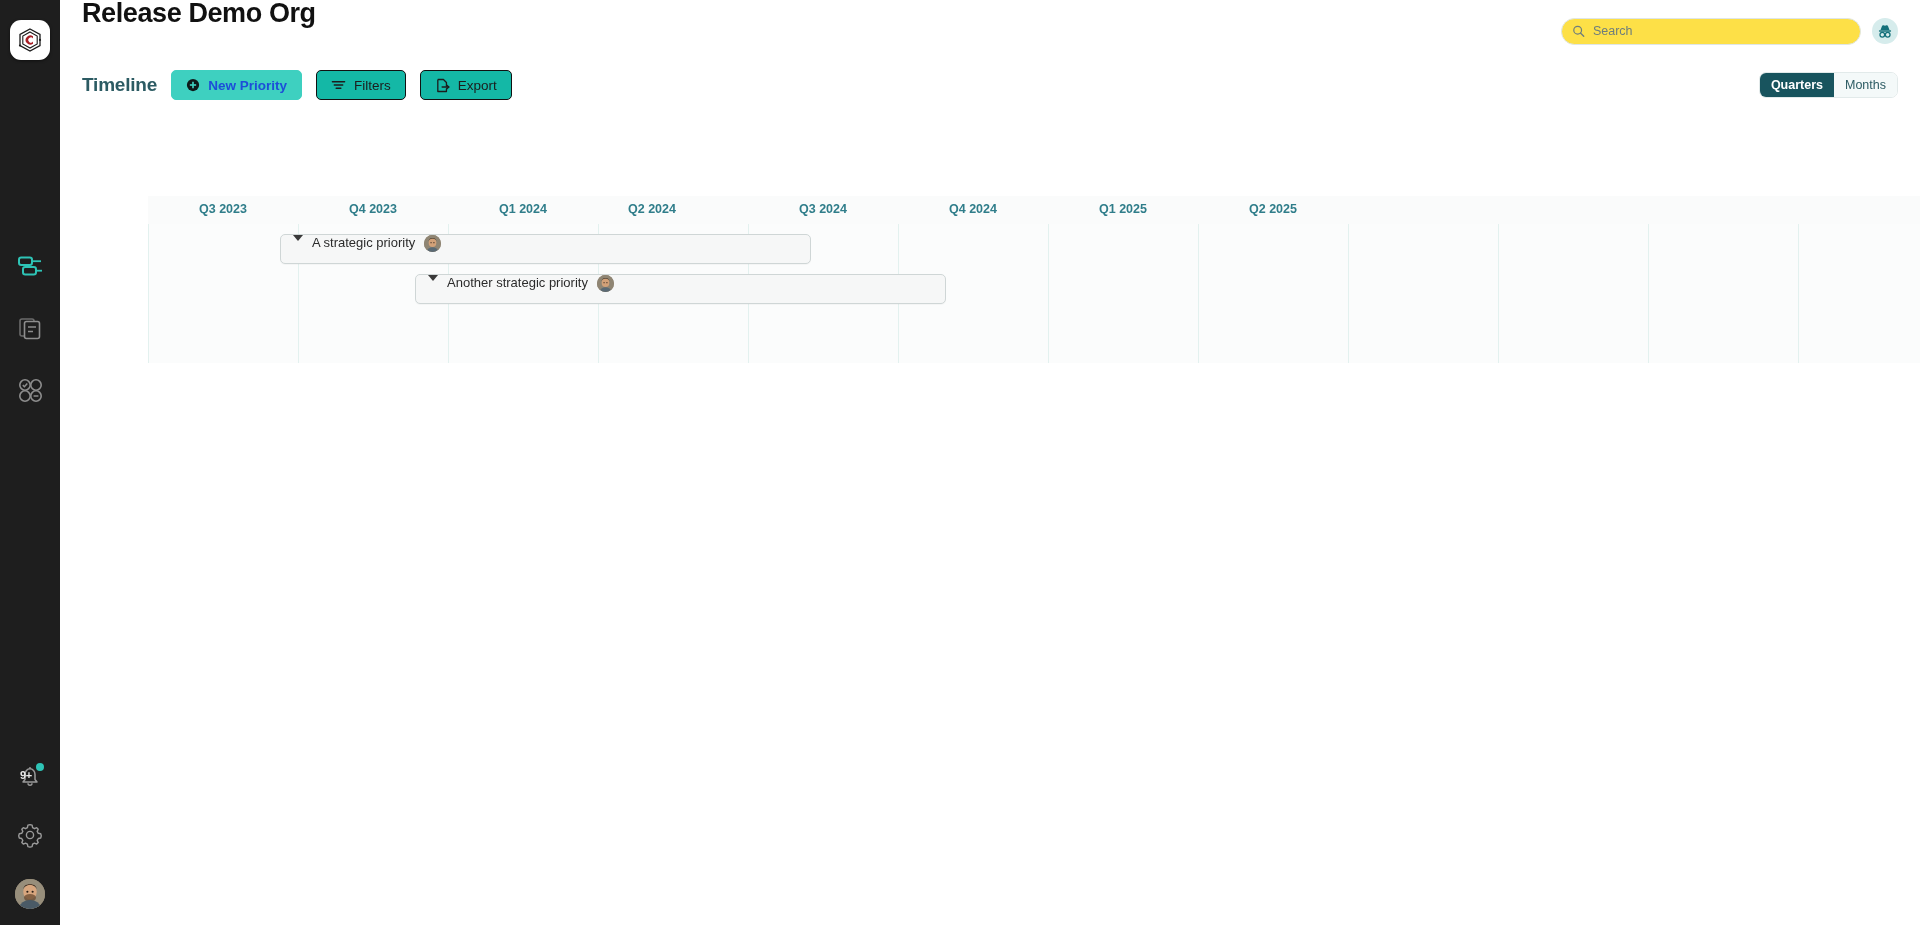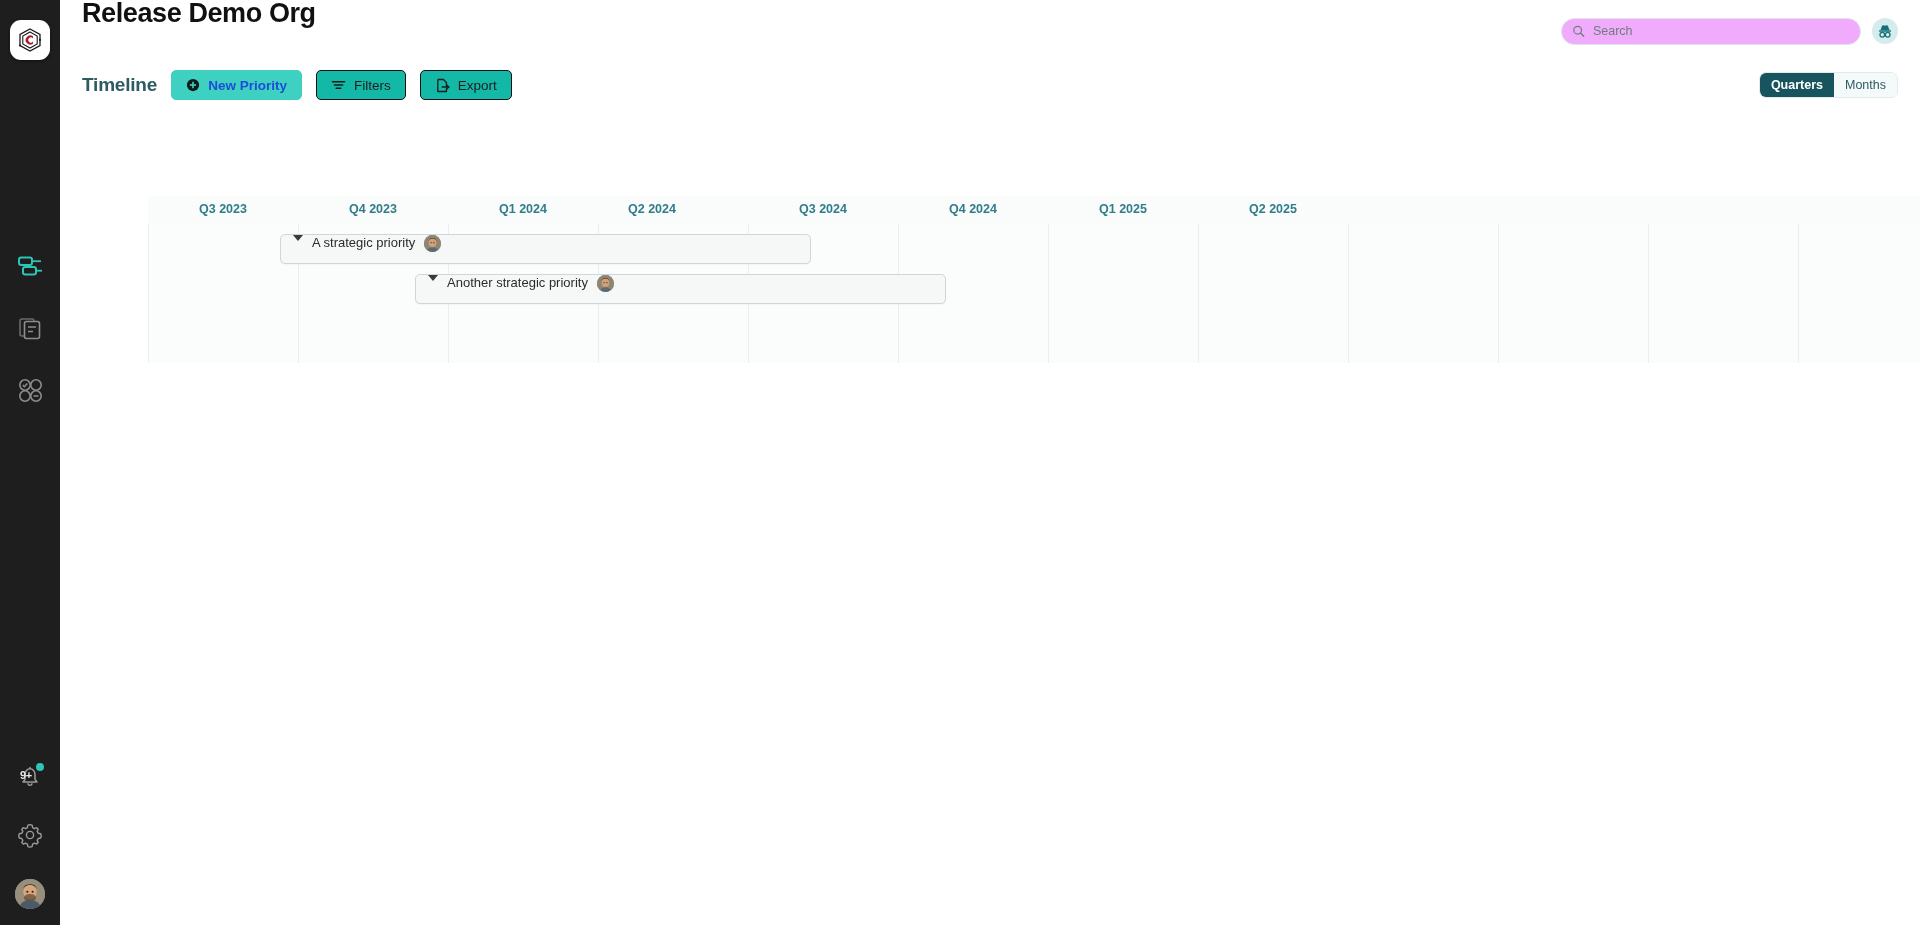--- a/index.html
+++ b/index.html
@@ -90,21 +90,21 @@
   }
   .search-box {
     width: 300px;
     height: 27px;
     border: 1px solid #dfe6e6;
     border-radius: 14px;
     display: flex;
     align-items: center;
     padding: 0 10px;
     gap: 8px;
-    background: #f0abfc;
+    background: #fde047;
   }
   .search-box input {
     border: 0;
     outline: 0;
     font-size: 12.5px;
     font-family: "Liberation Sans", sans-serif;
     color: #4a5a5a;
     width: 100%;
     background: transparent;
   }

